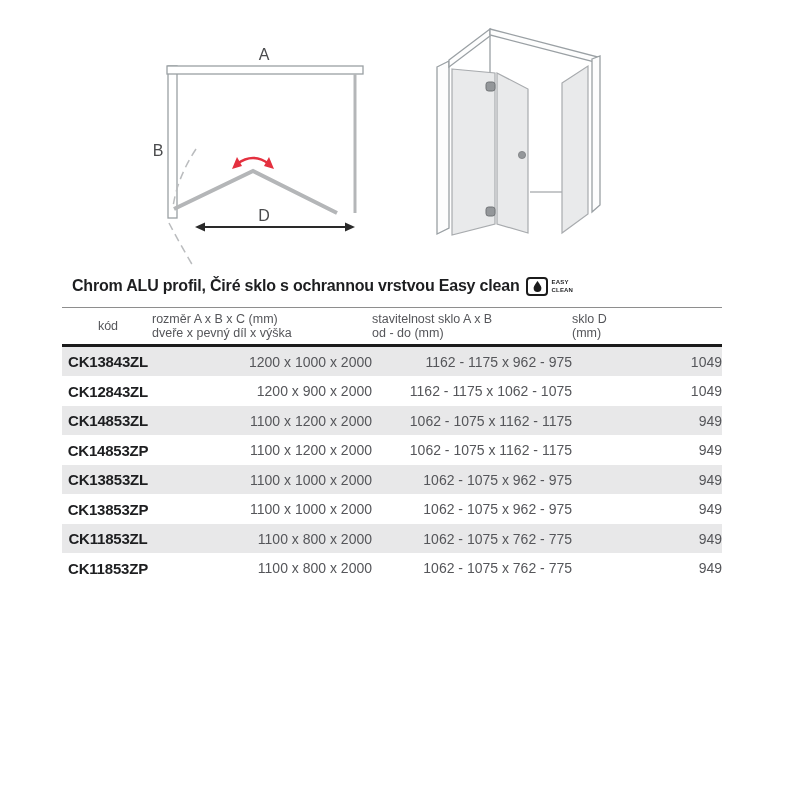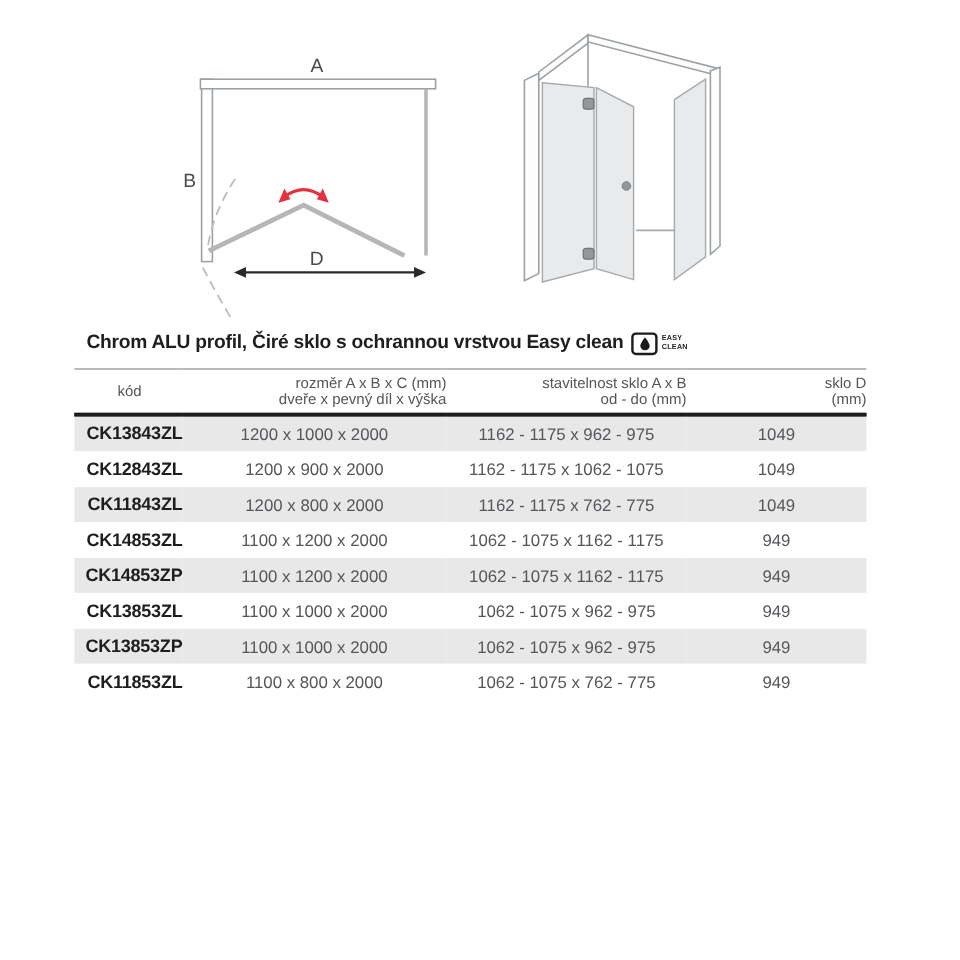--- a/index.html
+++ b/index.html
@@ -36,30 +36,30 @@
 
   
   table.spec {
     position:absolute; left:62px; top:307px; width:660px;
     border-collapse:collapse; table-layout:fixed;
   }
   table.spec thead th {
     border-top:1px solid #8e8e8e;
     border-bottom:3px solid #1b1b1b;
     font-weight:400; font-size:12.5px; color:#55565a;
-    padding:4px 0 3px 0; line-height:1.15; vertical-align:middle; text-align:right;
+    padding:4px 0 3px 0; line-height:1.15; vertical-align:middle; text-align:left;
   }
   table.spec thead th.h-kod { text-align:center; padding-left:2px; }
   table.spec thead th span { display:block; }
   table.spec tbody td {
     height:29.5px; padding:0; font-size:14px; color:#55565a;
-    text-align:center; white-space:nowrap; vertical-align:middle;
+    text-align:right; white-space:nowrap; vertical-align:middle;
   }
   table.spec tbody td.c-kod {
-    text-align:right; padding-left:2px; font-weight:700; font-size:15px; color:#1d1e20;
+    text-align:center; padding-left:2px; font-weight:700; font-size:15px; color:#1d1e20;
     letter-spacing:-0.2px;
   }
   table.spec tbody tr:nth-child(odd) { background:#e8e8e9; }
 </style>
 </head>
 <body>
 
 <div class="stage">
 
   <svg class="diagram-2d" width="250" height="258" viewBox="0 0 250 258">
@@ -158,26 +158,20 @@
 
 
   <tr>
     <td class="c-kod">CK12843ZL</td>
     <td>1200 x 900 x 2000</td>
     <td>1162 - 1175 x 1062 - 1075</td>
     <td>1049</td>
   </tr>
 
 
-  <tr>
-    <td class="c-kod">CK11843ZL</td>
-    <td>1200 x 800 x 2000</td>
-    <td>1162 - 1175 x 762 - 775</td>
-    <td>1049</td>
-  </tr>
 
 
   <tr>
     <td class="c-kod">CK14853ZL</td>
     <td>1100 x 1200 x 2000</td>
     <td>1062 - 1075 x 1162 - 1175</td>
     <td>949</td>
   </tr>
 
   <tr>
@@ -203,16 +197,22 @@
 
 
 
   <tr>
     <td class="c-kod">CK11853ZL</td>
     <td>1100 x 800 x 2000</td>
     <td>1062 - 1075 x 762 - 775</td>
     <td>949</td>
   </tr>
 
+  <tr>
+    <td class="c-kod">CK11853ZP</td>
+    <td>1100 x 800 x 2000</td>
+    <td>1062 - 1075 x 762 - 775</td>
+    <td>949</td>
+  </tr>
 </tbody>
   </table>
 
 </div>
 
 </body></html>

